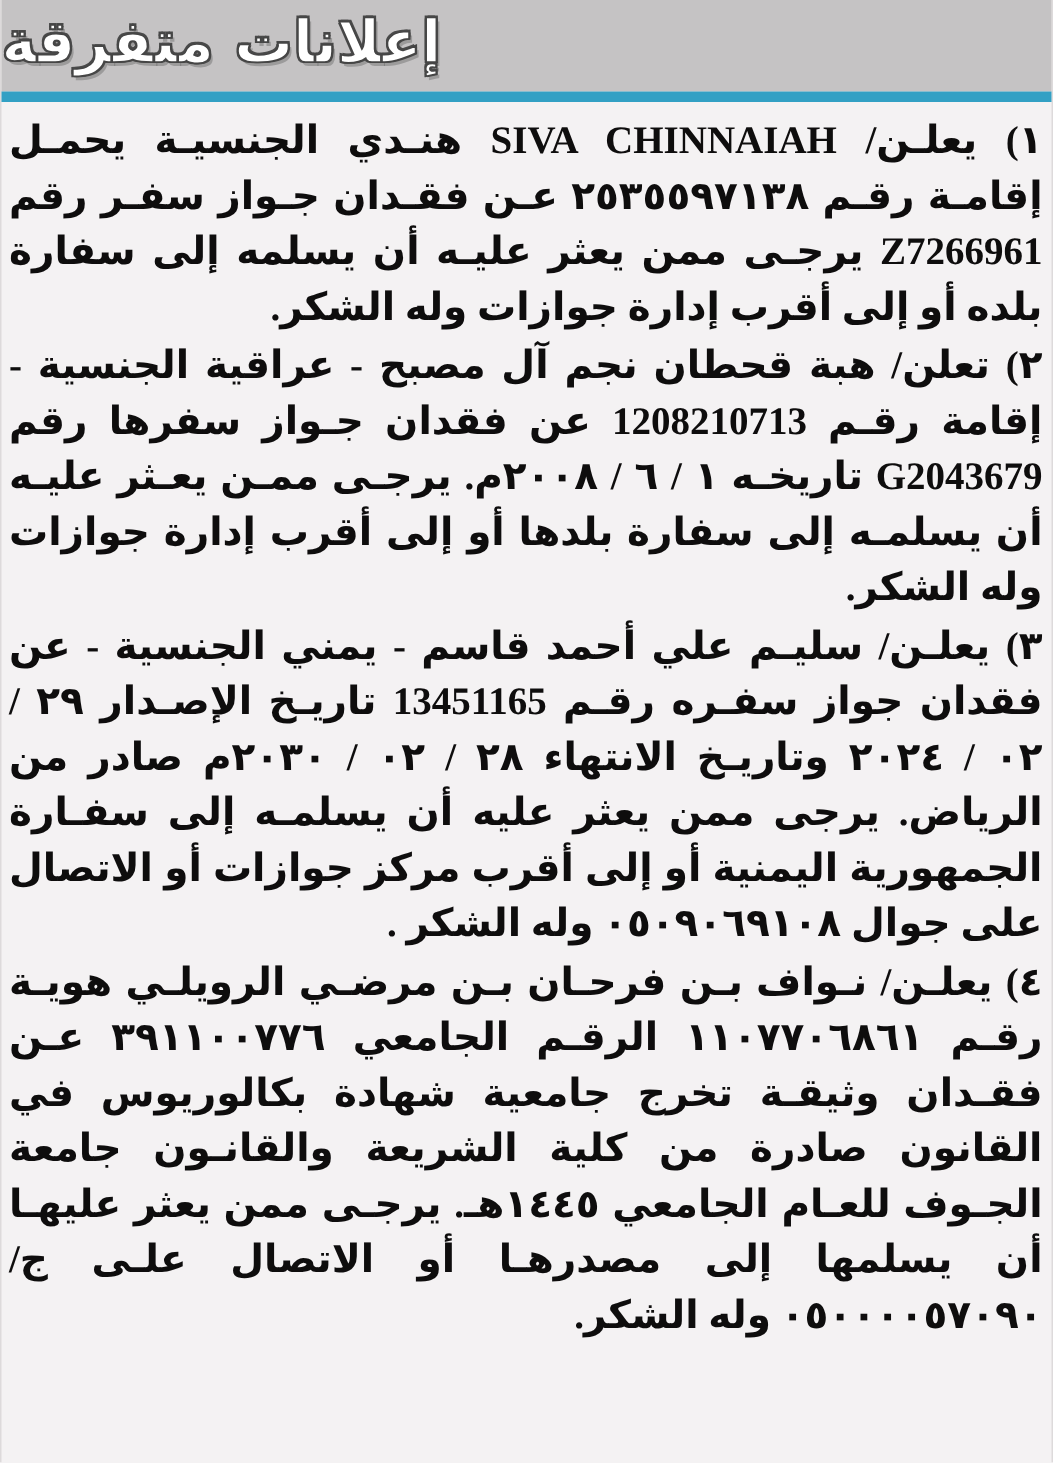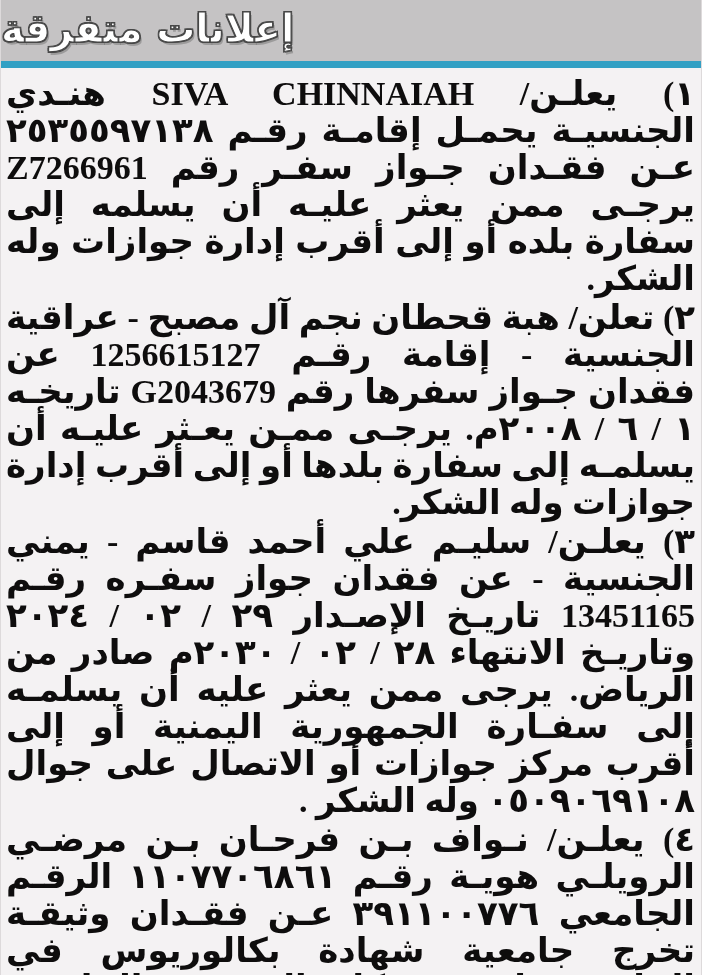--- a/index.html
+++ b/index.html
@@ -57,21 +57,21 @@
   .ad{
     margin:0 0 2px 0;
     color:var(--ink);
     font-weight:bold;
   }
   .ad.arabic{
     direction:rtl;
     unicode-bidi:plaintext;
     text-align:justify;
     font-family:"Liberation Serif","DejaVu Sans",sans-serif;
-    font-size:34px;
+    font-size:26px;
     line-height:37px;
   }
   .ad.english{
     direction:ltr;
     text-align:justify;
     font-family:"Liberation Serif",serif;
     font-size:28px;
     line-height:37px;
   }
 </style>
@@ -81,18 +81,18 @@
 <div class="page">
 
   <header class="masthead">
     <h1 class="masthead-title">إعلانات متفرقة</h1>
   </header>
 
   <div class="teal-bar"></div>
 
   <main class="content">
     <p class="ad arabic">١) يعلـن/ SIVA CHINNAIAH هنـدي الجنسيـة يحمـل إقامـة رقـم ٢٥٣٥٥٩٧١٣٨ عـن فقـدان جـواز سفـر رقم Z7266961 يرجـى ممن يعثر عليـه أن يسلمه إلى سفارة بلده أو إلى أقرب إدارة جوازات وله الشكر.</p>
-    <p class="ad arabic">٢) تعلن/ هبة قحطان نجم آل مصبح - عراقية الجنسية - إقامة رقـم 1256615127 عن فقدان جـواز سفرها رقم G2043679 تاريخـه ١ / ٦ / ٢٠٠٨م. يرجـى ممـن يعـثر عليـه أن يسلمـه إلى سفارة بلدها أو إلى أقرب إدارة جوازات وله الشكر.</p>
+    <p class="ad arabic">٢) تعلن/ هبة قحطان نجم آل مصبح - عراقية الجنسية - إقامة رقـم 1208210713 عن فقدان جـواز سفرها رقم G2043679 تاريخـه ١ / ٦ / ٢٠٠٨م. يرجـى ممـن يعـثر عليـه أن يسلمـه إلى سفارة بلدها أو إلى أقرب إدارة جوازات وله الشكر.</p>
     <p class="ad arabic">٣) يعلـن/ سليـم علي أحمد قاسم - يمني الجنسية - عن فقدان جواز سفـره رقـم 13451165 تاريـخ الإصـدار ٢٩ / ٠٢ / ٢٠٢٤ وتاريـخ الانتهاء ٢٨ / ٠٢ / ٢٠٣٠م صادر من الرياض. يرجى ممن يعثر عليه أن يسلمـه إلى سفـارة الجمهورية اليمنية أو إلى أقرب مركز جوازات أو الاتصال على جوال ٠٥٠٩٠٦٩١٠٨ وله الشكر .</p>
     <p class="ad arabic">٤) يعلـن/ نـواف بـن فرحـان بـن مرضـي الرويلـي هويـة رقـم ١١٠٧٧٠٦٨٦١ الرقـم الجامعي ٣٩١١٠٠٧٧٦ عـن فقـدان وثيقـة تخرج جامعية شهادة بكالوريوس في القانون صادرة من كلية الشريعة والقانـون جامعة الجـوف للعـام الجامعي ١٤٤٥هـ. يرجـى ممن يعثر عليهـا أن يسلمها إلى مصدرهـا أو الاتصال علـى ج/ ٠٥٠٠٠٠٥٧٠٩٠ وله الشكر.</p>
   </main>
 
 </div>
 
 </body></html>

